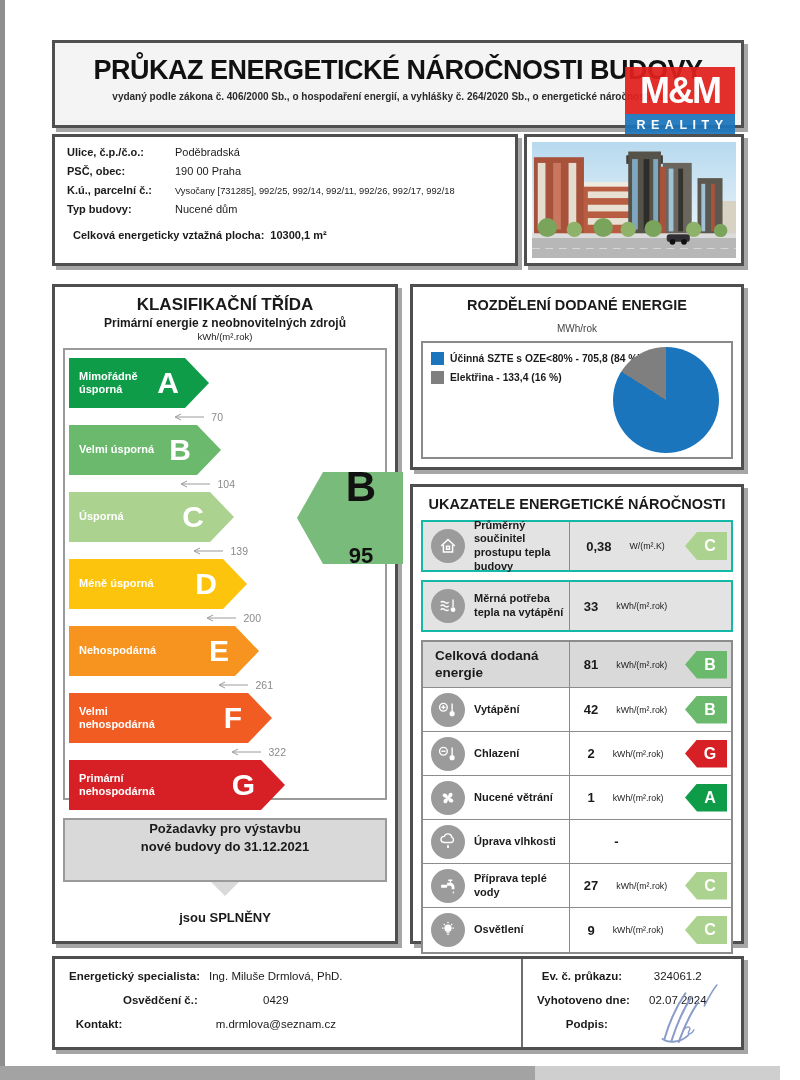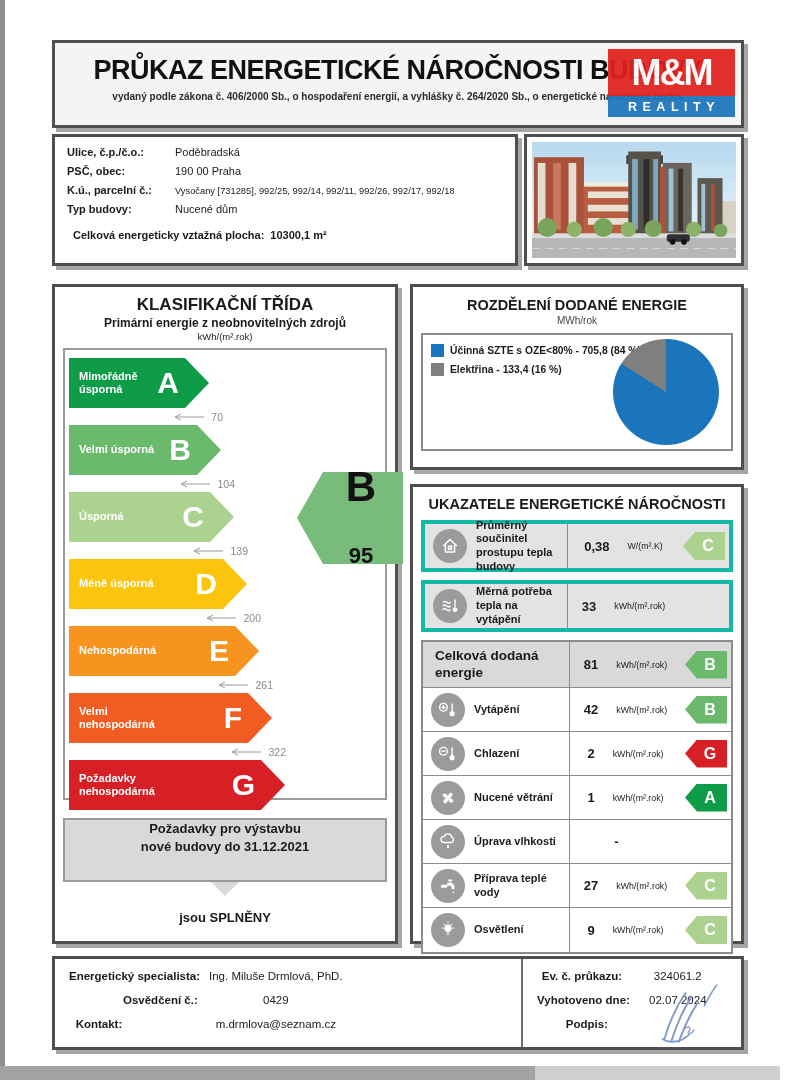--- a/index.html
+++ b/index.html
@@ -10,21 +10,21 @@
   .edge-strip { position:absolute; left:0; top:0; width:5px; height:100%; background:#8f8f8f; }
   .bottom-band-dark { position:absolute; left:0; top:1066px; width:535px; height:14px; background:#a3a3a3; }
   .bottom-band-light { position:absolute; left:535px; top:1066px; width:245px; height:14px; background:#cfcfcf; }
 
   .box { position:absolute; background:#fff; border:3px solid #4f4f4f; box-shadow:4px 4px 0 0 #a6a6a6; }
 
   
   .title-box { left:52px; top:40px; width:692px; height:88px; background:#f4f4f4; text-align:center; }
   .main-title { margin-top:12px; font-size:27px; font-weight:bold; letter-spacing:-0.5px; color:#111; }
   .sub-title { margin-top:5px; font-size:10px; font-weight:bold; color:#2b2b2b; }
-  .logo { position:absolute; top:6px; right:6px; width:127px; opacity:0.93; }
+  .logo { position:absolute; top:24px; right:6px; width:110px; opacity:0.93; }
   .logo-red { height:47px; display:flex; align-items:center; justify-content:center;
               font-size:36px; font-weight:bold; color:#fff; letter-spacing:-2px; }
   .logo-blue { height:21px; display:flex; align-items:center; justify-content:center;
                font-size:12.5px; font-weight:bold; color:#fff; letter-spacing:5.5px; padding-left:5px; }
 
   
   .addr-box { left:52px; top:134px; width:466px; height:132px; padding:9px 12px; }
   .addr-row { display:flex; margin-bottom:7px; font-size:11px; align-items:baseline; }
   .addr-label { width:108px; flex:0 0 108px; font-weight:bold; }
   .addr-value { font-size:11px; }
@@ -63,33 +63,33 @@
   .req-head { position:relative; background:#d9d9d9; border:2px solid #9a9a9a; height:64px;
       display:flex; flex-direction:column; align-items:center; justify-content:flex-start;
       font-size:13px; font-weight:bold; text-align:center; line-height:1.4; }
   .req-notch { position:relative; width:0; height:0; margin:0 auto;
       border-left:14px solid transparent; border-right:14px solid transparent; border-top:14px solid #d9d9d9; }
   .req-result { text-align:center; font-size:13px; font-weight:bold; padding:14px 0 6px 0; }
 
   
   .pie-panel { left:410px; top:284px; width:334px; height:186px; }
   .pp-title { text-align:center; font-size:14.5px; font-weight:bold; margin-top:10px; }
-  .pp-unit { text-align:center; font-size:10px; color:#444; margin-top:2px; }
+  .pp-unit { text-align:center; font-size:10px; color:#444; margin-top:10px; }
   .pie-inner { position:relative; margin:7px 8px 0 8px; border:2px solid #8a8a8a; height:118px; }
   .legend { position:absolute; left:8px; top:9px; }
   .legend-item { display:flex; align-items:center; gap:6px; margin-bottom:6px; }
   .legend-swatch { width:13px; height:13px; flex:0 0 13px; }
   .legend-text { font-size:10.3px; font-weight:bold; white-space:nowrap; }
   .pie { position:absolute; right:12px; top:4px; width:106px; height:106px; border-radius:50%; }
 
   
   .ind-panel { left:410px; top:484px; width:334px; height:460px; padding:0 8px; }
   .ip-title { text-align:center; font-size:14.5px; font-weight:bold; margin:9px 0 8px 0; }
   .irow { display:flex; align-items:stretch; background:#fff; }
-  .irow.standalone { border:4px solid #14b8a6; background:#e3e3e3; height:52px; margin-bottom:8px; }
+  .irow.standalone { border:2px solid #14b8a6; background:#e3e3e3; height:52px; margin-bottom:8px; }
   .itable { border:2px solid #8c8c8c; }
   .itable .irow { height:44px; border-bottom:1px solid #8c8c8c; }
   .itable .irow:first-child { height:46px; background:#d9d9d9; }
   .itable .irow:last-child { border-bottom:none; }
   .cell-label { flex:1 1 auto; display:flex; align-items:center; gap:9px; padding:0 4px 0 8px; }
   .icon-circle { width:34px; height:34px; flex:0 0 34px; border-radius:50%; background:#9b9b9b;
       display:flex; align-items:center; justify-content:center; }
   .icon-circle svg { width:22px; height:22px; }
   .ind-label { font-size:11px; font-weight:bold; line-height:1.25; }
   .head-row .ind-label { font-size:13.5px; padding-left:4px; }
@@ -272,21 +272,21 @@
       </div>
       <div class="thr tw5">
         <svg width="36" height="8">
             <line x1="34" y1="4" x2="6" y2="4" stroke="#9a9a9a" stroke-width="1"></line>
             <path d="M11 1 L5 4 L11 7" fill="none" stroke="#9a9a9a" stroke-width="1"></path>
           </svg>
         <span>322</span>
       </div>
 
       <div class="class-arrow aw6" style="background-color: rgb(215, 32, 38);">
-        <span class="class-label">Požadavky nehospodárná</span>
+        <span class="class-label">Primární nehospodárná</span>
         <span class="class-letter">G</span>
       </div>
 
       <div class="big-arrow" style="background-color: rgb(121, 187, 123);">
         <span class="big-letter">B</span>
         <span class="big-value">95</span>
       </div>
     </div>
 
     <div class="req-block">

